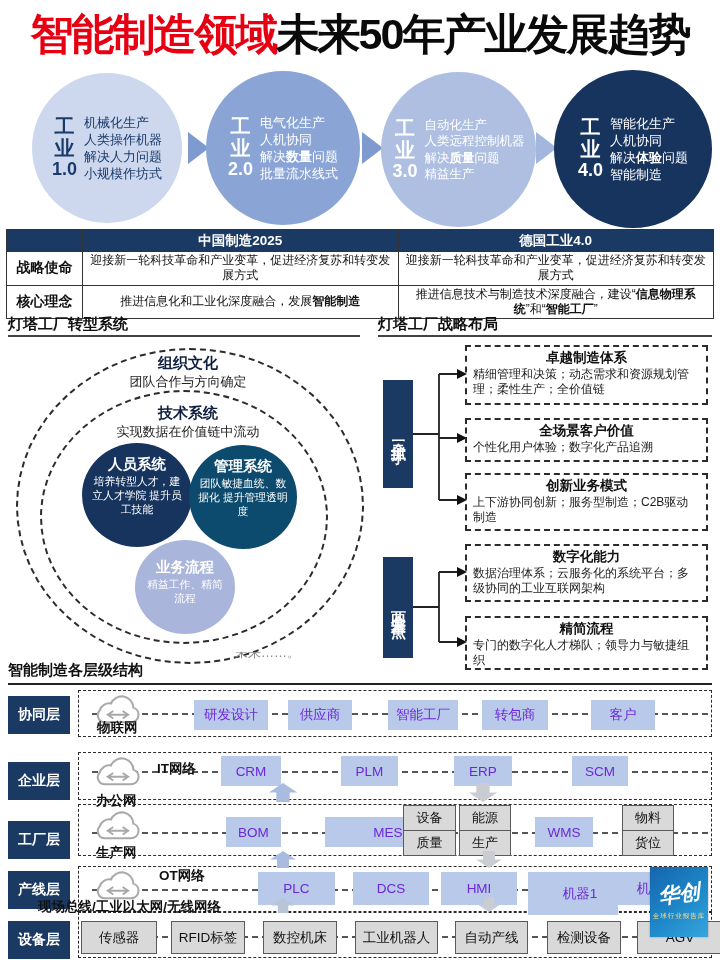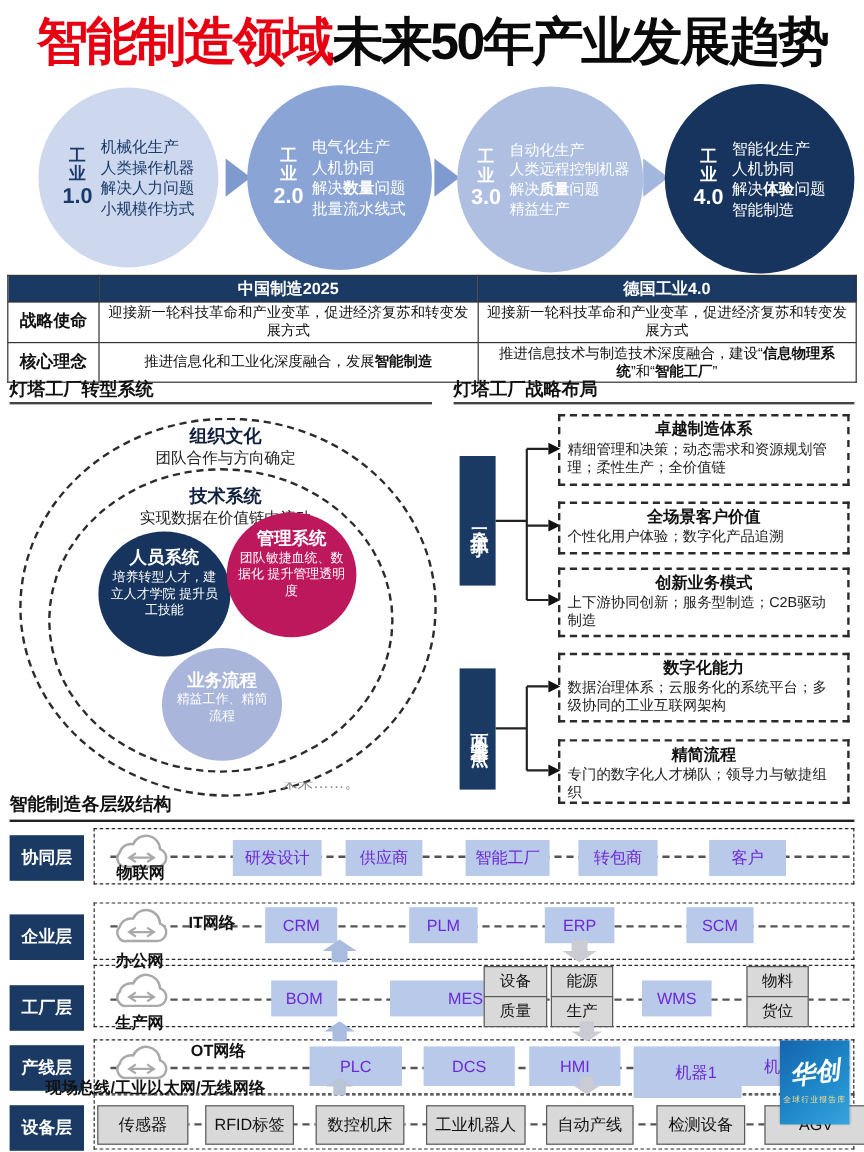--- a/index.html
+++ b/index.html
@@ -13,21 +13,21 @@
   .main-title .hl{color:#e60012;}
   .main-title .rest{color:#0a0a0a;}
 
   
   .circle{border-radius:50%;display:flex;align-items:center;justify-content:center;gap:7px;text-align:left;}
   .c1{left:32px;top:73px;width:150px;height:150px;background:#cdd8ee;color:#1a3a6b;}
   .c2{left:206px;top:71px;width:154px;height:154px;background:#8aa5d5;color:#fff;}
   .c3{left:381px;top:72px;width:155px;height:155px;background:#aebfe2;color:#fff;}
   .c4{left:554px;top:70px;width:158px;height:158px;background:#16345e;color:#fff;}
   .era-block{flex:0 0 auto;text-align:center;font-weight:bold;}
-  .era{display:block;width:1.1em;word-break:break-all;font-size:14px;line-height:1.1;margin:0 auto;}
+  .era{display:block;width:1.1em;word-break:break-all;font-size:20px;line-height:1.1;margin:0 auto;}
   .ver{font-size:18px;line-height:1.2;}
   .stage-lines{font-size:13px;line-height:1.32;font-weight:500;}
   .c3 .stage-lines{font-size:12.5px;max-width:100px;}
   .stage-lines b{font-weight:800;}
   .chev{width:0;height:0;border-top:16px solid transparent;border-bottom:16px solid transparent;
         border-left:21px solid #7e9ace;}
   .chev1{left:188px;top:132px;} .chev2{left:362px;top:132px;}
   .chev3{left:536px;top:132px;border-left-color:#a3b6de;}
 
   
@@ -47,22 +47,22 @@
   
   .venn{left:10px;top:340px;width:356px;height:330px;}
   .dash-ellipse{position:absolute;border:2px dashed #2b2b2b;border-radius:50%;}
   .venn-outer{left:6px;top:8px;width:344px;height:312px;}
   .venn-inner{left:30px;top:50px;width:284px;height:250px;}
   .venn-txt{position:absolute;width:100%;text-align:center;}
   .venn-title{font-size:15px;font-weight:800;color:#0f1f3d;}
   .venn-sub{font-size:13px;color:#222;}
   .bubble{position:absolute;border-radius:50%;color:#fff;text-align:center;overflow:hidden;}
   .bub-people{left:72px;top:103px;width:110px;height:104px;background:#16345e;padding-top:12px;box-sizing:border-box;}
-  .bub-mgmt{left:179px;top:87px;width:108px;height:104px;background:#be185d;padding-top:12px;box-sizing:border-box;}
-  .bub-proc{left:125px;top:200px;width:100px;height:94px;background:#a9b5da;padding-top:18px;box-sizing:border-box;font-family:Liberation Mono, monospace;}
+  .bub-mgmt{left:179px;top:105px;width:108px;height:104px;background:#0c4a6e;padding-top:12px;box-sizing:border-box;}
+  .bub-proc{left:125px;top:200px;width:100px;height:94px;background:#a9b5da;padding-top:18px;box-sizing:border-box;}
   .bub-title{font-size:14.5px;font-weight:800;}
   .bub-body{font-size:10.8px;line-height:1.28;padding:1px 9px 0 9px;}
   .crop-note{left:225px;top:312px;height:8px;overflow:hidden;color:#8a8a8a;font-size:13px;}
   .crop-note span{display:block;margin-top:-8px;}
 
   
   .strategy{left:375px;top:340px;width:342px;height:330px;}
   .handle{position:absolute;left:8px;width:30px;background:#1a3a64;color:#fff;
           display:flex;align-items:center;justify-content:center;
           writing-mode:vertical-lr;text-orientation:upright;letter-spacing:3px;

